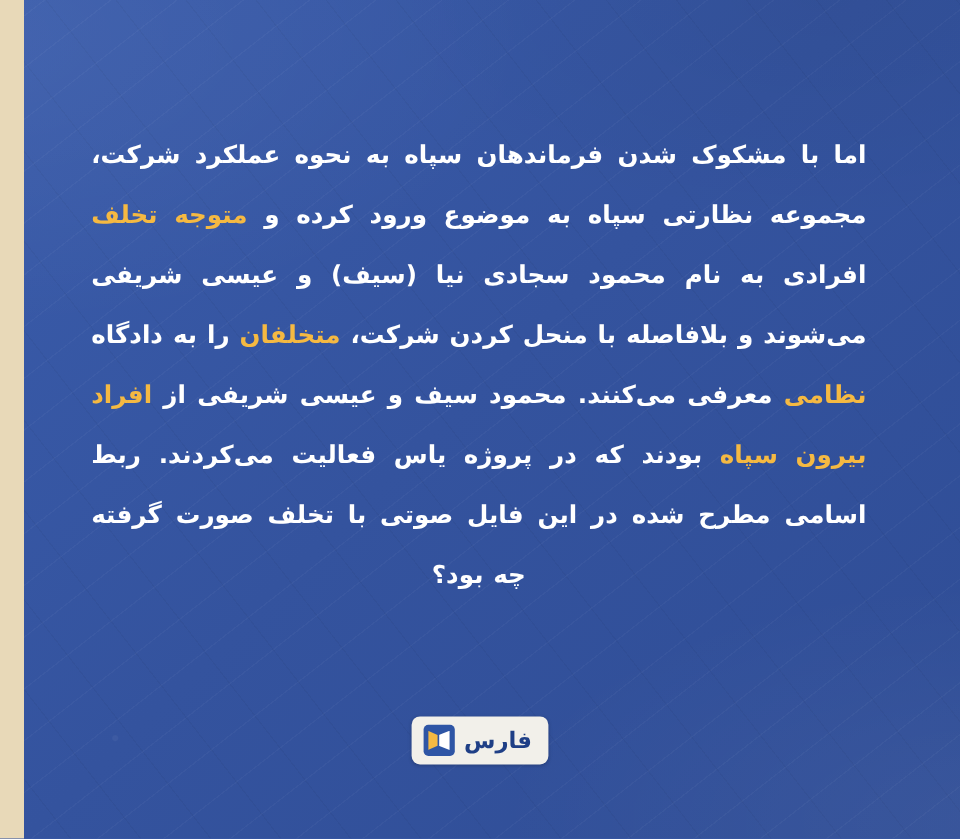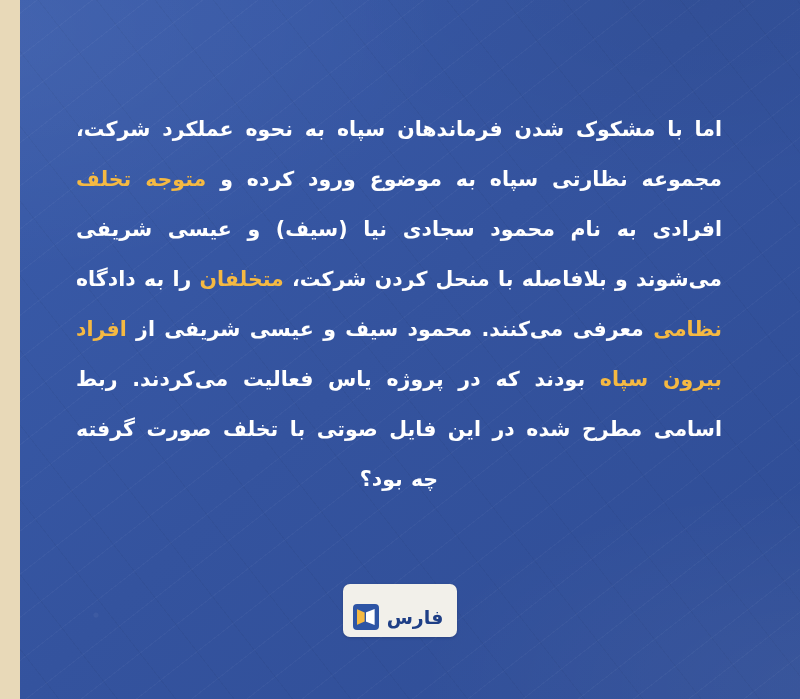--- a/index.html
+++ b/index.html
@@ -99,21 +99,21 @@
     display: flex;
     justify-content: center;
     align-items: center;
   }
   .logo {
     display: flex;
     align-items: center;
     gap: 8px;
     background: #f2f0ea;
     border-radius: 7px;
-    padding: 20px 14px 7px 10px;
+    padding: 7px 14px 7px 10px;
     box-shadow: 0 1px 3px rgba(0,0,0,0.18);
   }
   .logo-text {
     color: #1f3f86;
     font-size: 19px;
     font-weight: 700;
     direction: rtl;
     line-height: 1;
     letter-spacing: -0.5px;
   }

